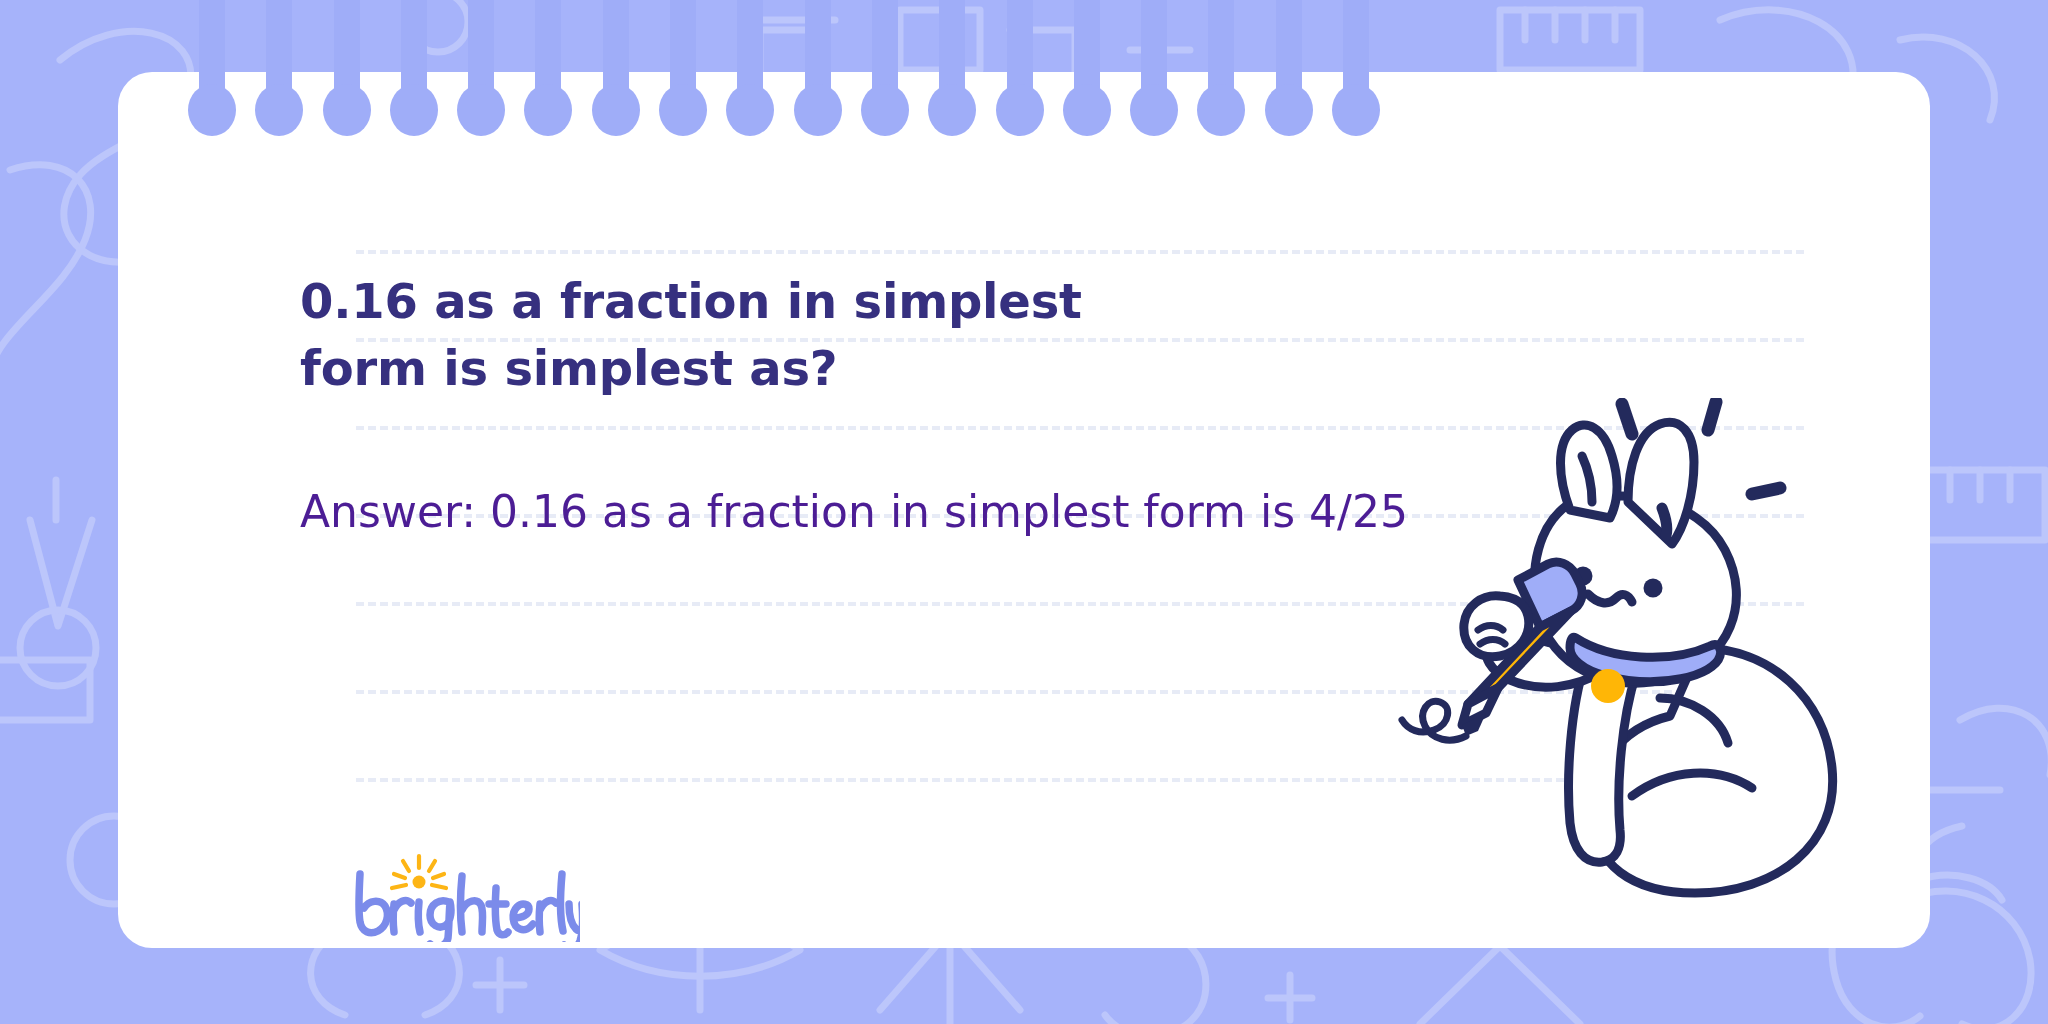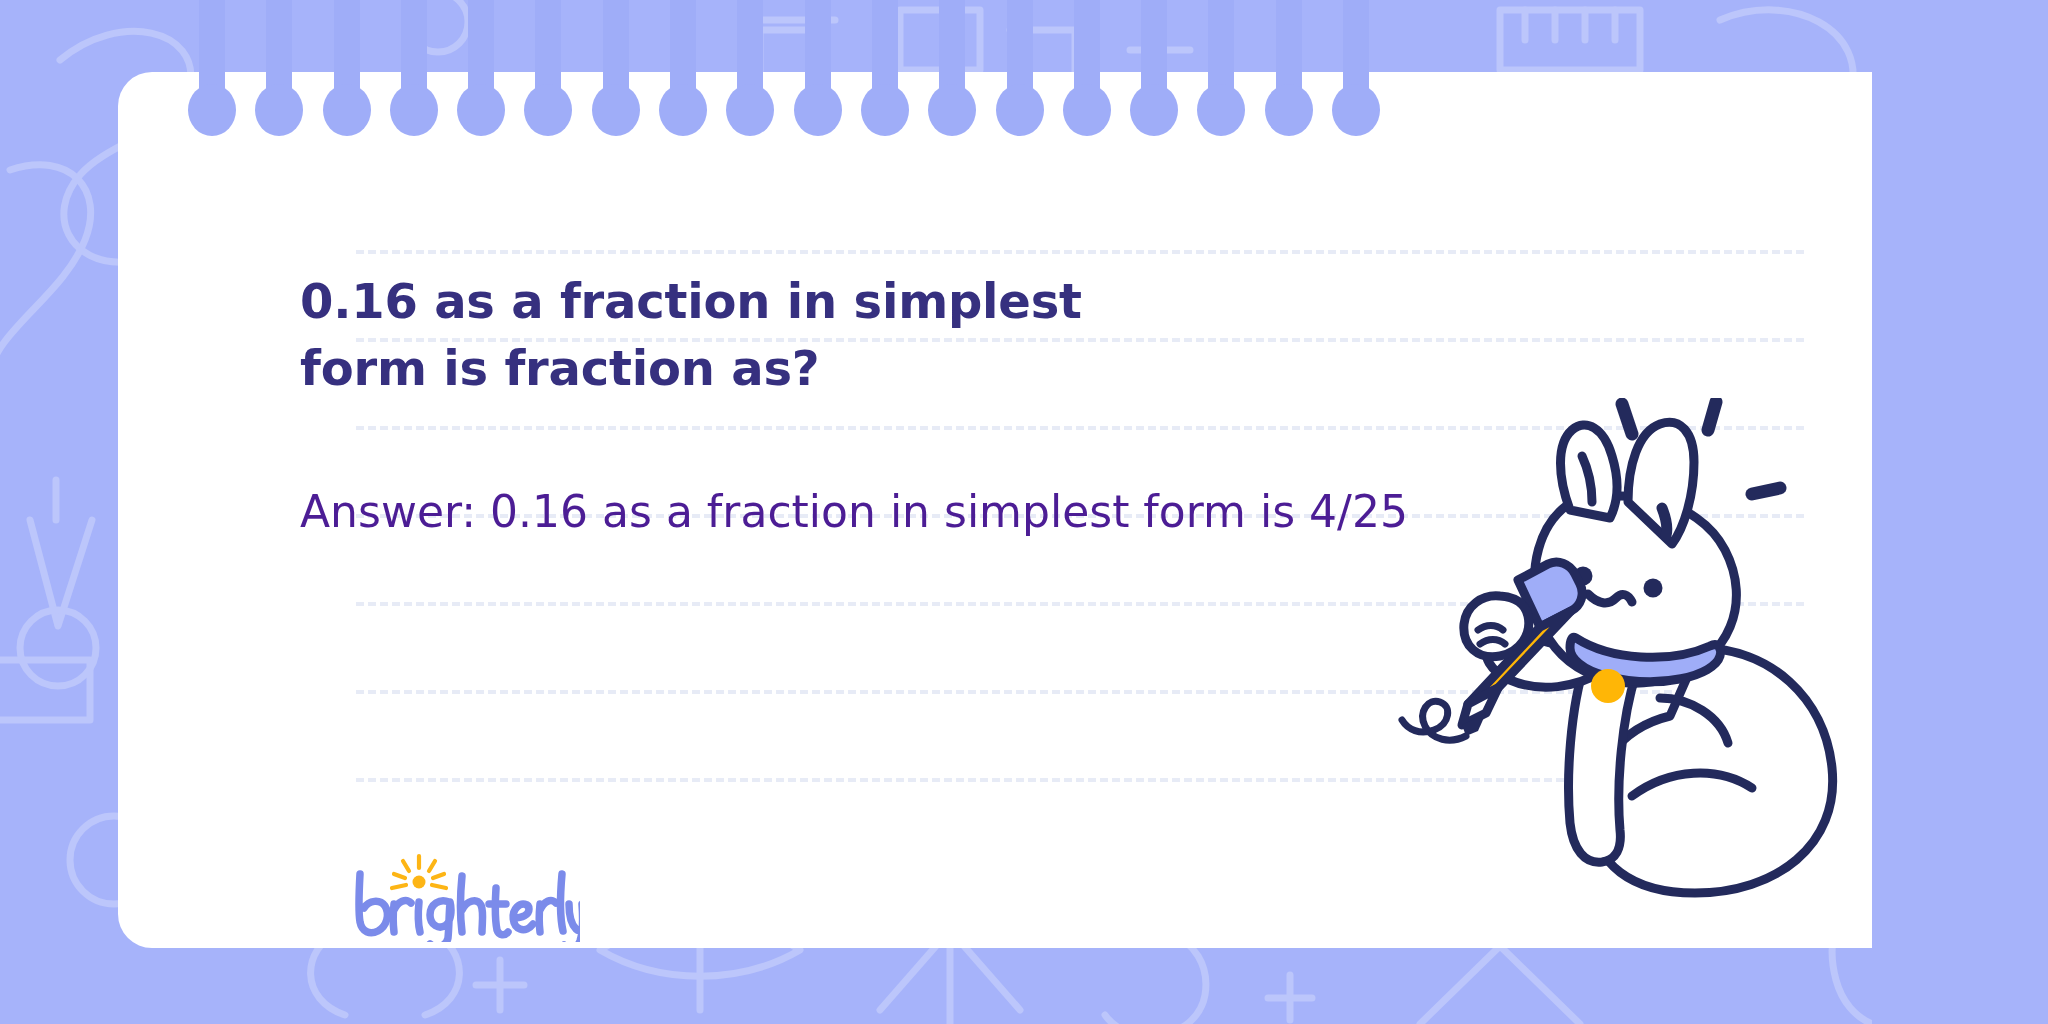--- a/index.html
+++ b/index.html
@@ -10,21 +10,21 @@
   body {
     width: 2048px;
     height: 1024px;
     overflow: hidden;
     font-family: "DejaVu Sans", "Liberation Sans", sans-serif;
     background: #a6b3fa;
   }
 
   #stage {
     position: relative;
-    width: 1872px;
+    width: 2048px;
     height: 1024px;
     background: #a6b3fa;
     overflow: hidden;
   }
 
   
   #bg-doodles {
     position: absolute;
     inset: 0;
     width: 2048px;
@@ -200,21 +200,21 @@
     <div class="rule" style="top:178px;"></div>
     <div class="rule" style="top:266px;"></div>
     <div class="rule" style="top:354px;"></div>
     <div class="rule" style="top:442px;"></div>
     <div class="rule" style="top:530px;"></div>
     <div class="rule" style="top:618px;"></div>
     <div class="rule" style="top:706px;"></div>
 
     <h1 id="question">
       <span class="qline">0.16 as a fraction in simplest</span>
-      <span class="qline">form is fraction as?</span>
+      <span class="qline">form is simplest as?</span>
     </h1>
 
     <p id="answer">Answer: 0.16 as a fraction in simplest form is 4/25</p>
 
     <div id="logo">
       <svg viewBox="0 0 230 90" xmlns="http://www.w3.org/2000/svg">
 
         <g stroke="#fdb515" stroke-width="4.2" stroke-linecap="round" fill="none">
           <line x1="69" y1="4" x2="69" y2="16"></line>
           <line x1="53" y1="9" x2="59" y2="19"></line>

